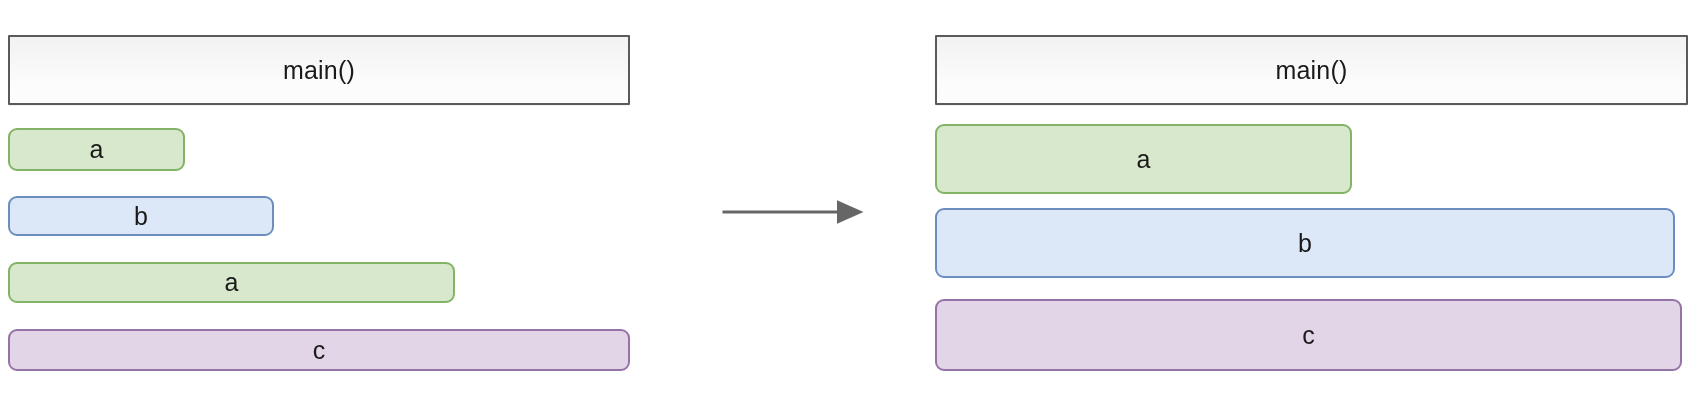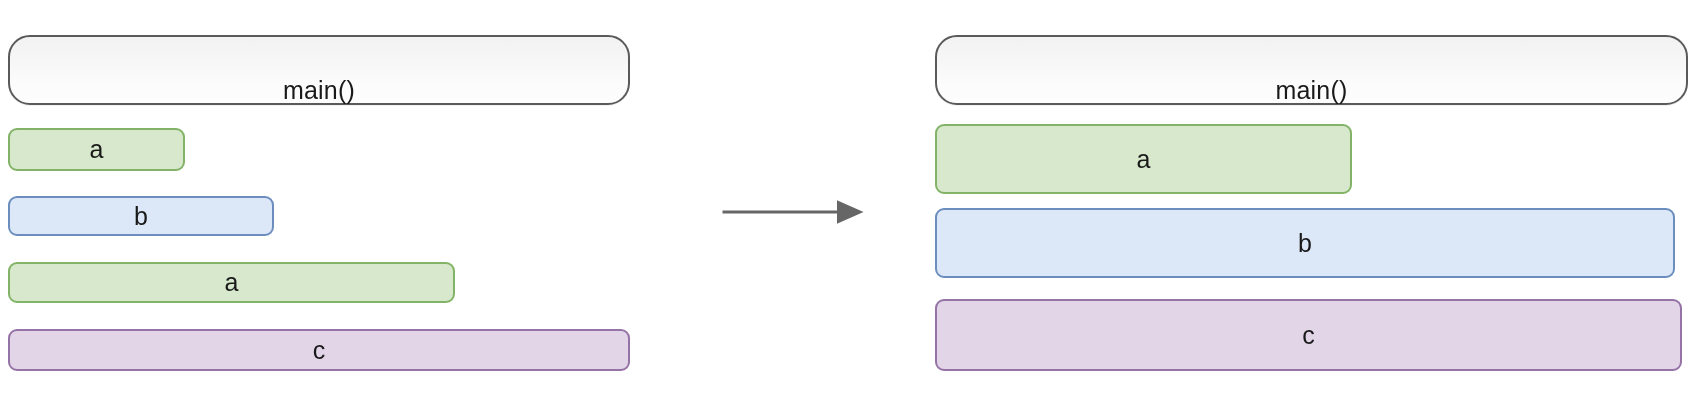--- a/index.html
+++ b/index.html
@@ -39,23 +39,22 @@
 
   .bar-label {
     pointer-events: none;
     display: block;
   }
 
   
   .bar.main {
     background: linear-gradient(to bottom, #f2f2f2 0%, #f7f7f7 38%, #fcfcfc 72%, #fdfdfd 100%);
     border-color: #5a5a5a;
-    border-radius: 22px;
+    border-radius: 1px;
     box-shadow: 0 1px 1px rgba(0,0,0,0.06);
-    align-items: flex-end;
   }
   .bar.green {
     background: #d7e8cd;
     border-color: #82b366;
   }
   .bar.blue {
     background: #dce8f8;
     border-color: #6c8ebf;
   }
   .bar.purple {

